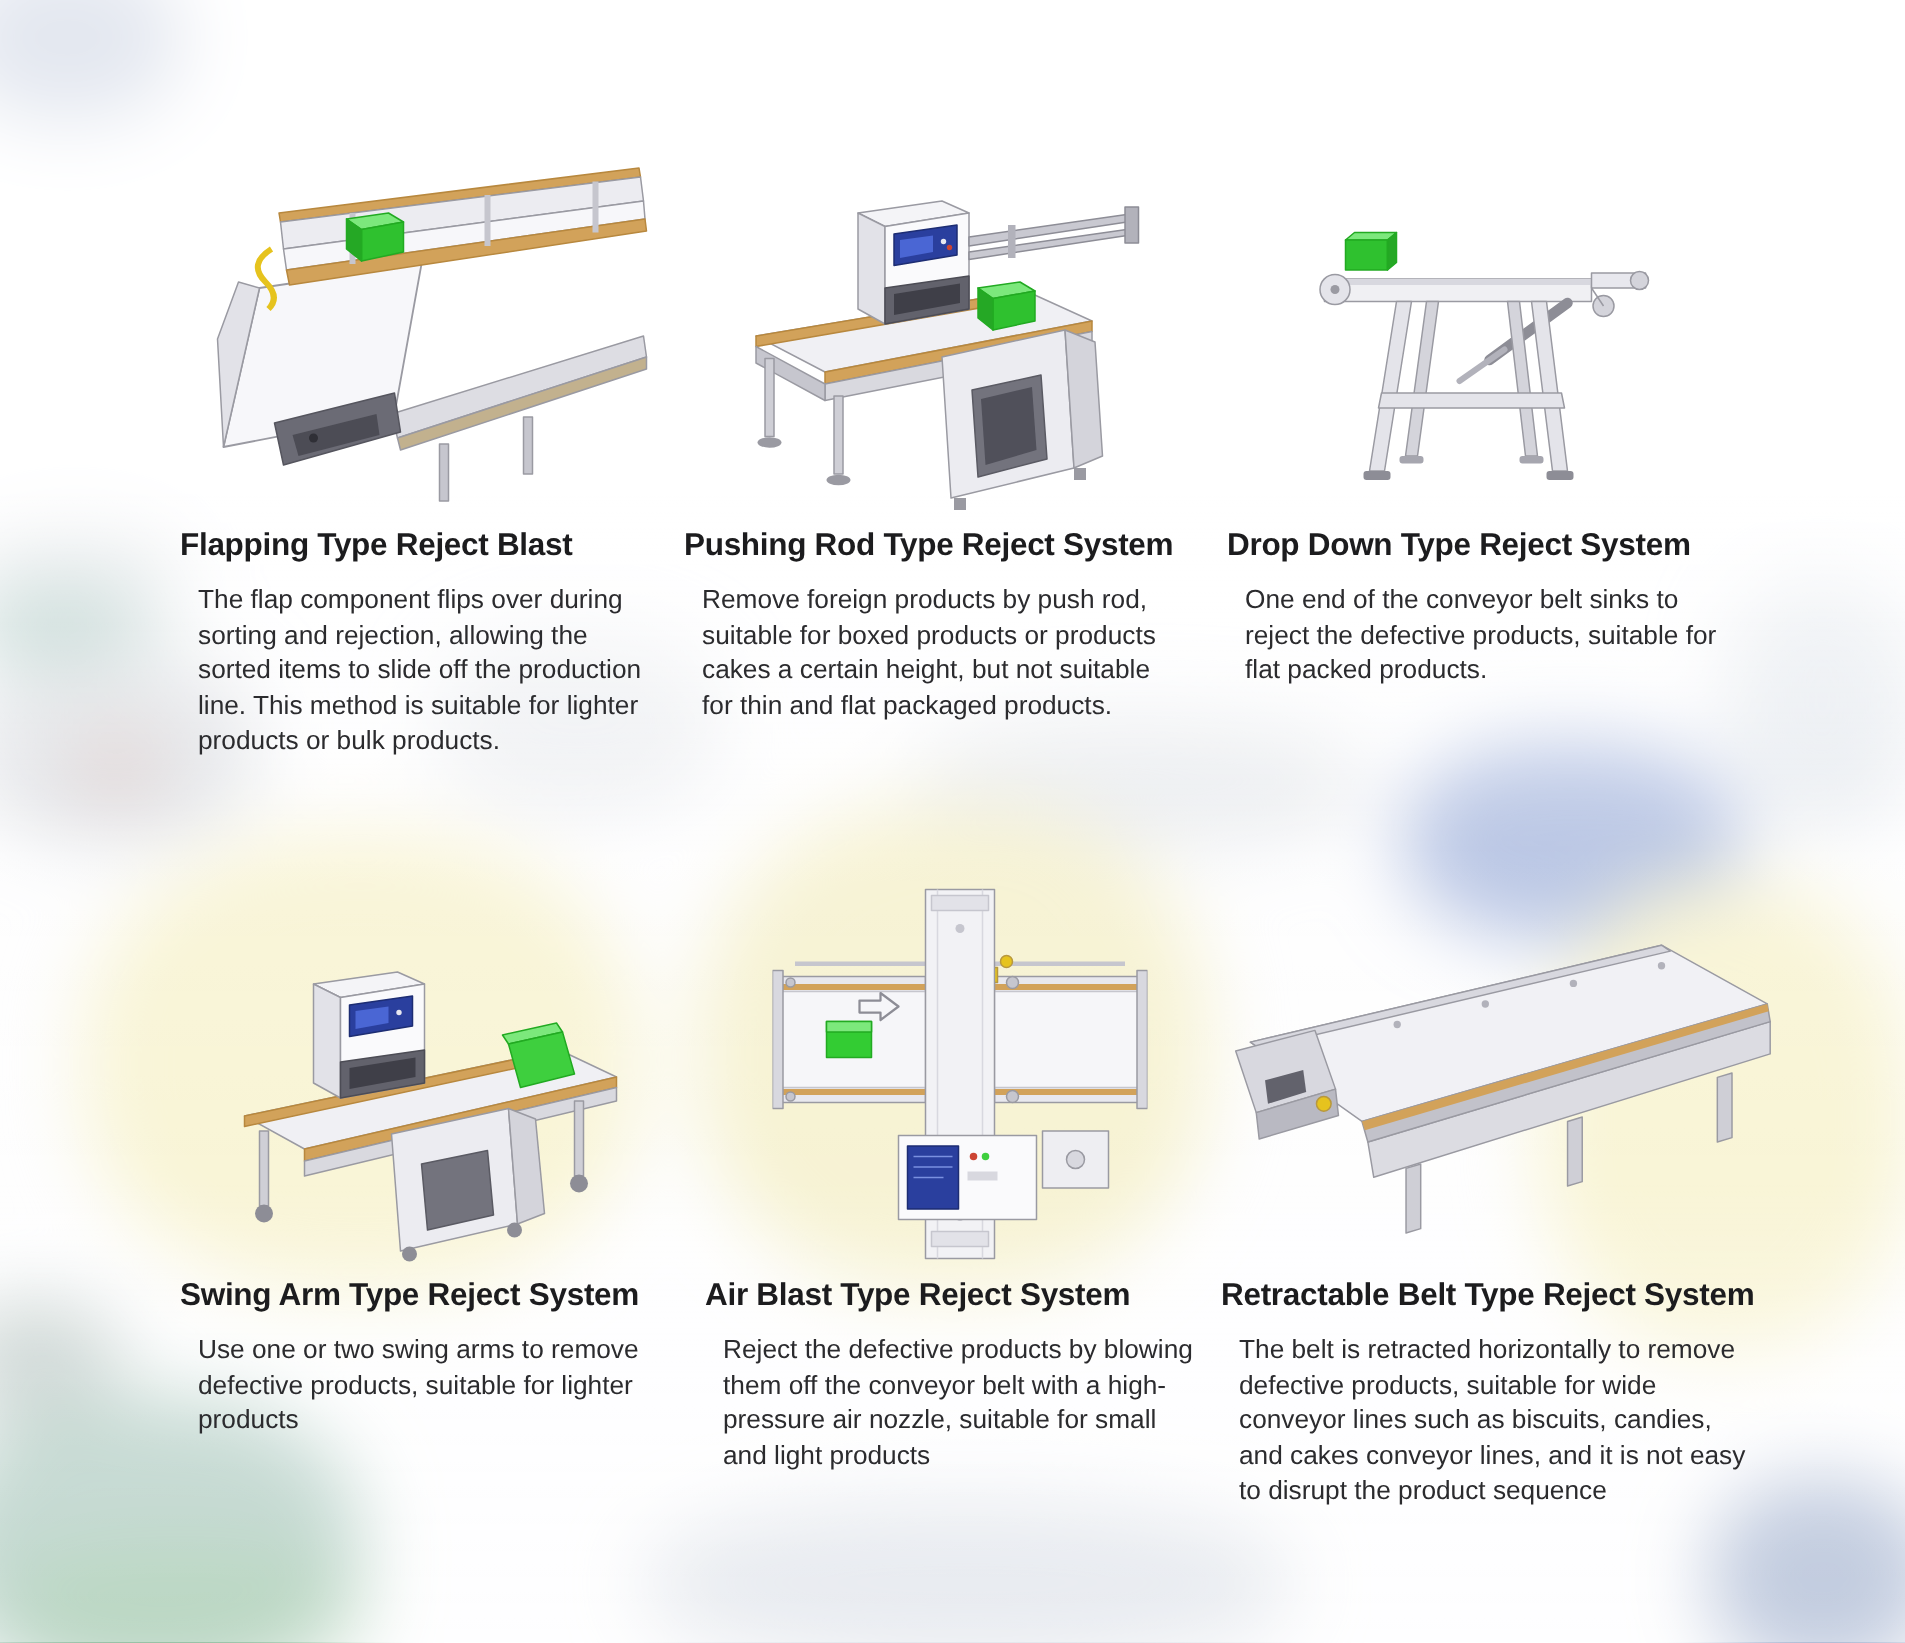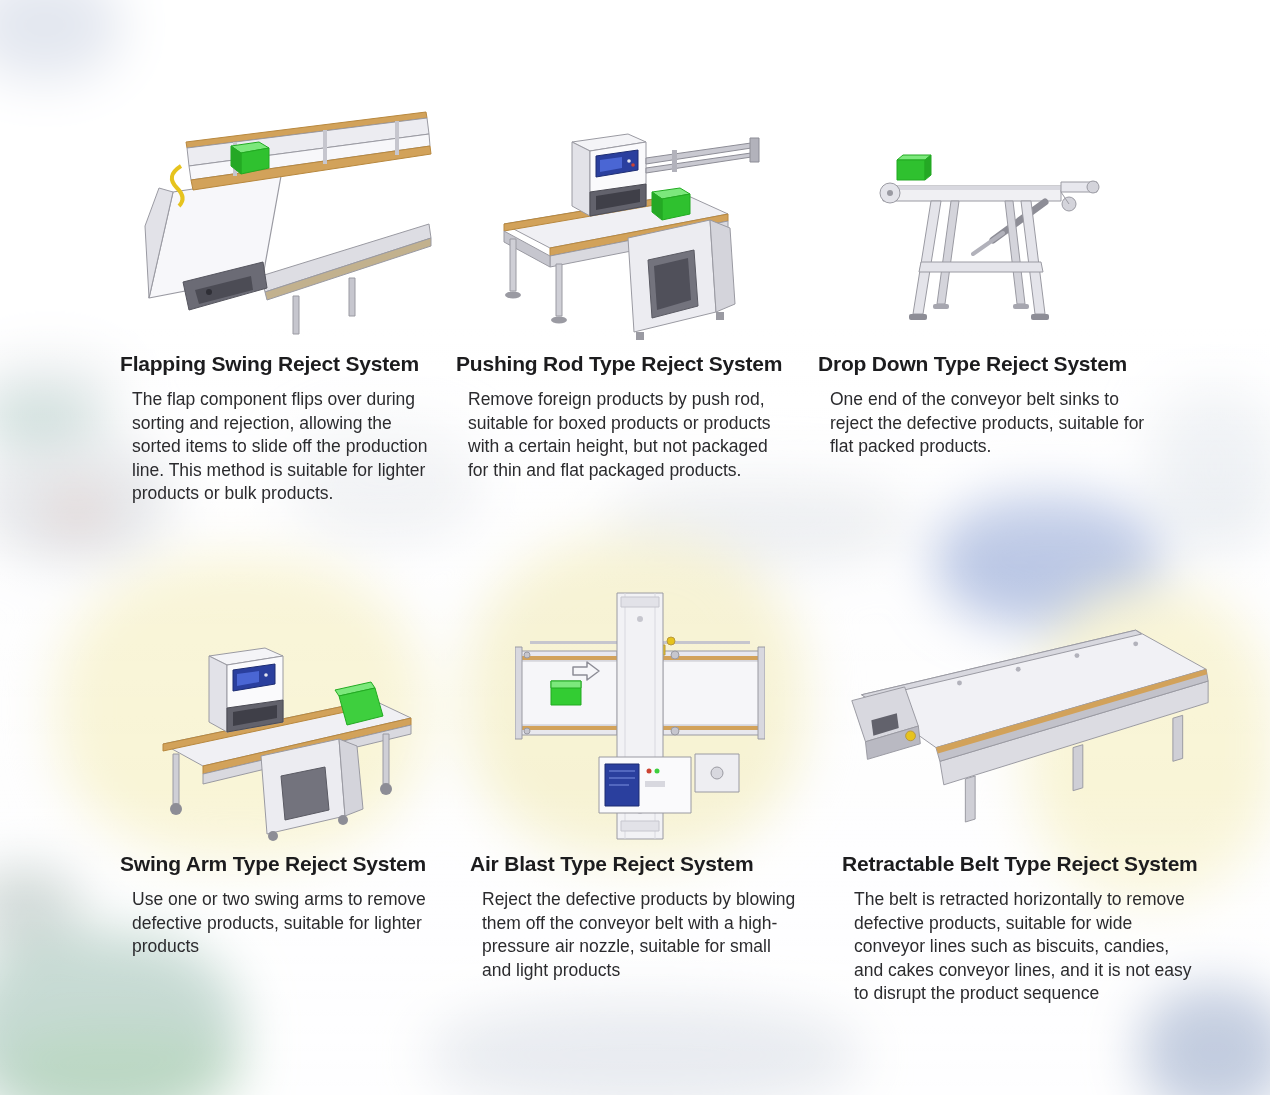--- a/index.html
+++ b/index.html
@@ -69,21 +69,21 @@
           <rect x="90" y="36" width="4" height="34" fill="#c6c6ce"></rect>
           <rect x="180" y="24" width="4" height="34" fill="#c6c6ce"></rect>
           <rect x="252" y="15" width="4" height="34" fill="#c6c6ce"></rect>
           <path d="M38,60 q-16,10 -4,22 q10,10 2,18" fill="none" stroke="#e6c31e" stroke-width="4"></path>
           <polygon points="88,40 116,36 126,42 98,47" fill="#7ce87c" stroke="#22aa22"></polygon>
           <polygon points="98,47 126,42 126,62 98,68" fill="#2fc12f" stroke="#22aa22"></polygon>
           <polygon points="88,40 98,47 98,68 88,60" fill="#25a825" stroke="#22aa22"></polygon>
         </g>
       </svg>
     </div>
-    <h3 class="card-title">Flapping Swing Reject System</h3>
+    <h3 class="card-title">Flapping Type Reject Blast</h3>
     <p class="card-desc">The flap component flips over during sorting and rejection, allowing the sorted items to slide off the production line. This method is suitable for lighter products or bulk products.</p>
   </section>
 
   <section class="card" style="left:456px;top:92px;width:340px">
     <div class="illus" style="height:252px">
       <svg width="300" height="238" viewBox="0 0 300 238">
         <g stroke-linejoin="round">
           <polygon points="28,118 208,88 252,108 74,142" fill="#f0f0f4" stroke="#9a9aa2"></polygon>
           <polygon points="28,118 208,88 208,94 28,125" fill="#d2a25a" stroke="#b8883e"></polygon>
           <polygon points="74,142 252,108 252,115 74,150" fill="#d2a25a" stroke="#b8883e"></polygon>
@@ -112,21 +112,21 @@
           <polygon points="152,132 234,114 240,206 158,226" fill="#ececf1" stroke="#9a9aa2"></polygon>
           <polygon points="234,114 254,122 259,198 240,206" fill="#d4d4db" stroke="#9a9aa2"></polygon>
           <polygon points="172,154 218,144 222,200 176,212" fill="#73737d" stroke="#5a5a63"></polygon>
           <polygon points="178,160 212,152 215,194 181,204" fill="#50505a"></polygon>
           <rect x="160" y="226" width="8" height="8" fill="#9a9aa2"></rect>
           <rect x="240" y="206" width="8" height="8" fill="#9a9aa2"></rect>
         </g>
       </svg>
     </div>
     <h3 class="card-title">Pushing Rod Type Reject System</h3>
-    <p class="card-desc">Remove foreign products by push rod, suitable for boxed products or products with a certain height, but not packaged for thin and flat packaged products.</p>
+    <p class="card-desc">Remove foreign products by push rod, suitable for boxed products or products cakes a certain height, but not suitable for thin and flat packaged products.</p>
   </section>
 
   <section class="card" style="left:818px;top:92px;width:340px">
     <div class="illus" style="height:252px">
       <svg width="230" height="200" viewBox="0 0 230 200">
         <g stroke-linejoin="round">
           <polygon points="24,16 52,16 58,11 30,11" fill="#7ce87c" stroke="#22aa22"></polygon>
           <rect x="24" y="16" width="28" height="20" fill="#2fc12f" stroke="#22aa22"></rect>
           <polygon points="52,16 58,11 58,31 52,36" fill="#25a825" stroke="#22aa22"></polygon>
           <rect x="10" y="42" width="178" height="15" fill="#f0f0f3" stroke="#9a9aa2"></rect>
@@ -230,21 +230,21 @@
           <circle cx="134" cy="182" r="2.5" fill="#cc4433"></circle>
           <circle cx="142" cy="182" r="2.5" fill="#3ecf3e"></circle>
           <rect x="130" y="192" width="20" height="6" fill="#d8d8df"></rect>
         </g>
       </svg>
     </div>
     <h3 class="card-title">Air Blast Type Reject System</h3>
     <p class="card-desc">Reject the defective products by blowing them off the conveyor belt with a high-pressure air nozzle, suitable for small and light products</p>
   </section>
 
-  <section class="card" style="left:842px;top:582px;width:372px">
+  <section class="card" style="left:814px;top:582px;width:372px">
     <div class="illus" style="height:262px">
       <svg width="380" height="228" viewBox="0 0 380 228">
         <g stroke-linejoin="round">
           <polygon points="100,146 374,64 374,86 104,170" fill="#dcdce2" stroke="#9a9aa2"></polygon>
           <polygon points="126,164 136,161 136,205 126,208" fill="#cfcfd6" stroke="#9a9aa2"></polygon>
           <polygon points="236,132 246,129 246,173 236,176" fill="#cfcfd6" stroke="#9a9aa2"></polygon>
           <polygon points="338,102 348,99 348,143 338,146" fill="#cfcfd6" stroke="#9a9aa2"></polygon>
           <polygon points="20,78 300,12 372,52 96,132" fill="#f1f1f5" stroke="#9a9aa2"></polygon>
           <polygon points="20,78 300,12 306,16 26,82" fill="#d8d8df" stroke="#9a9aa2"></polygon>
           <polygon points="150,118 300,74 372,52 96,132" fill="#aeaeb8"></polygon>

